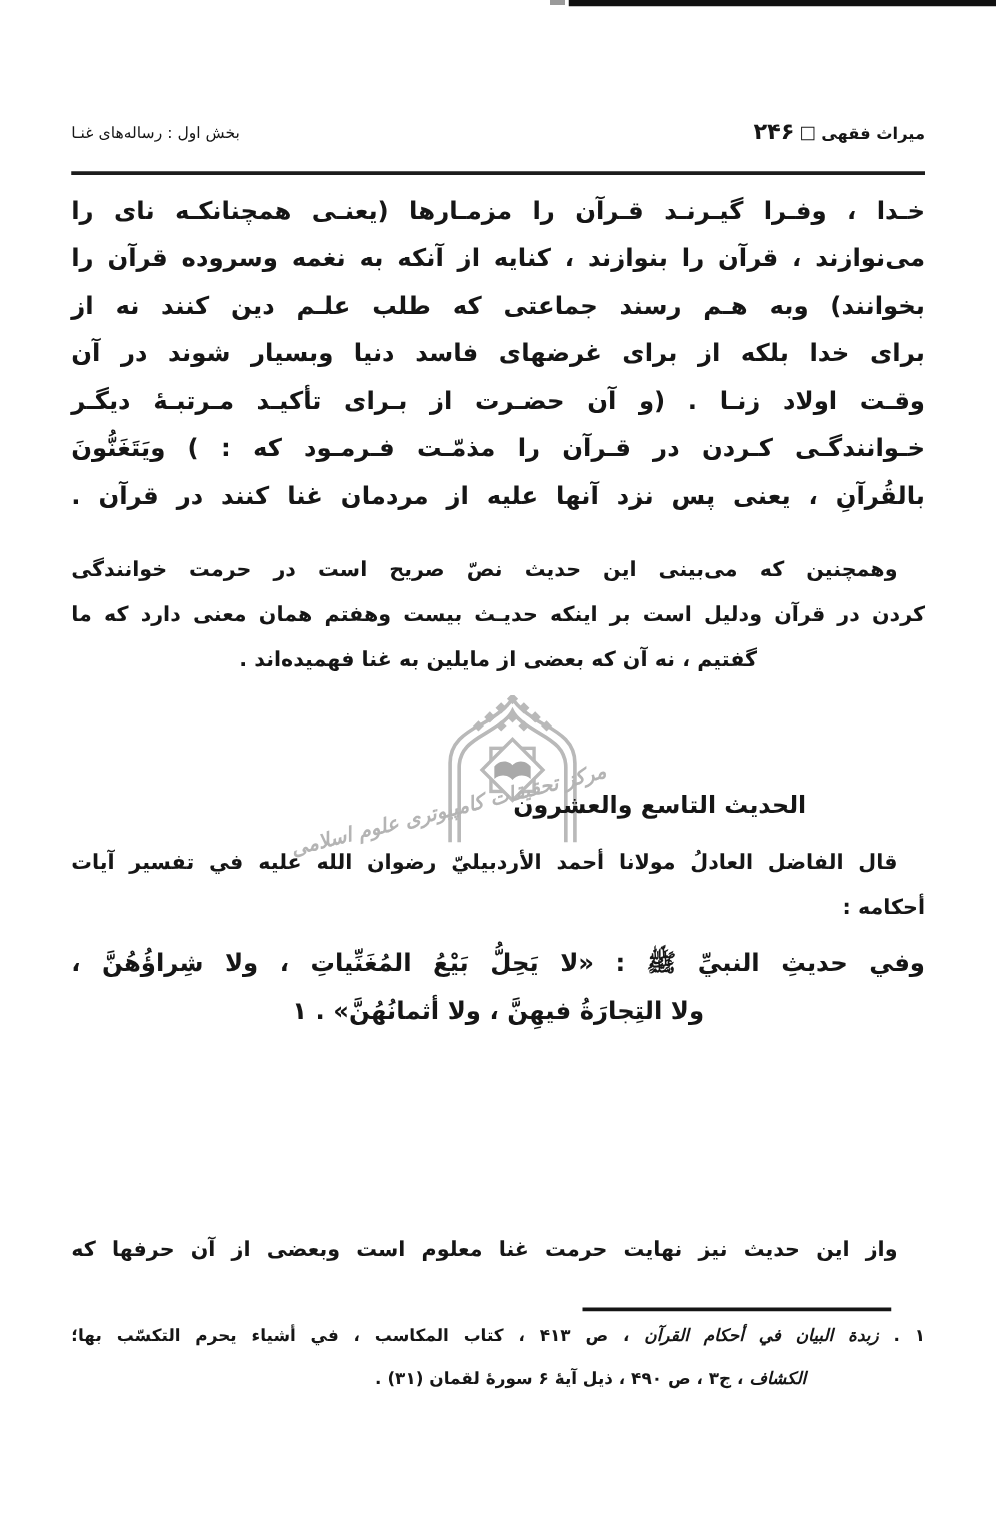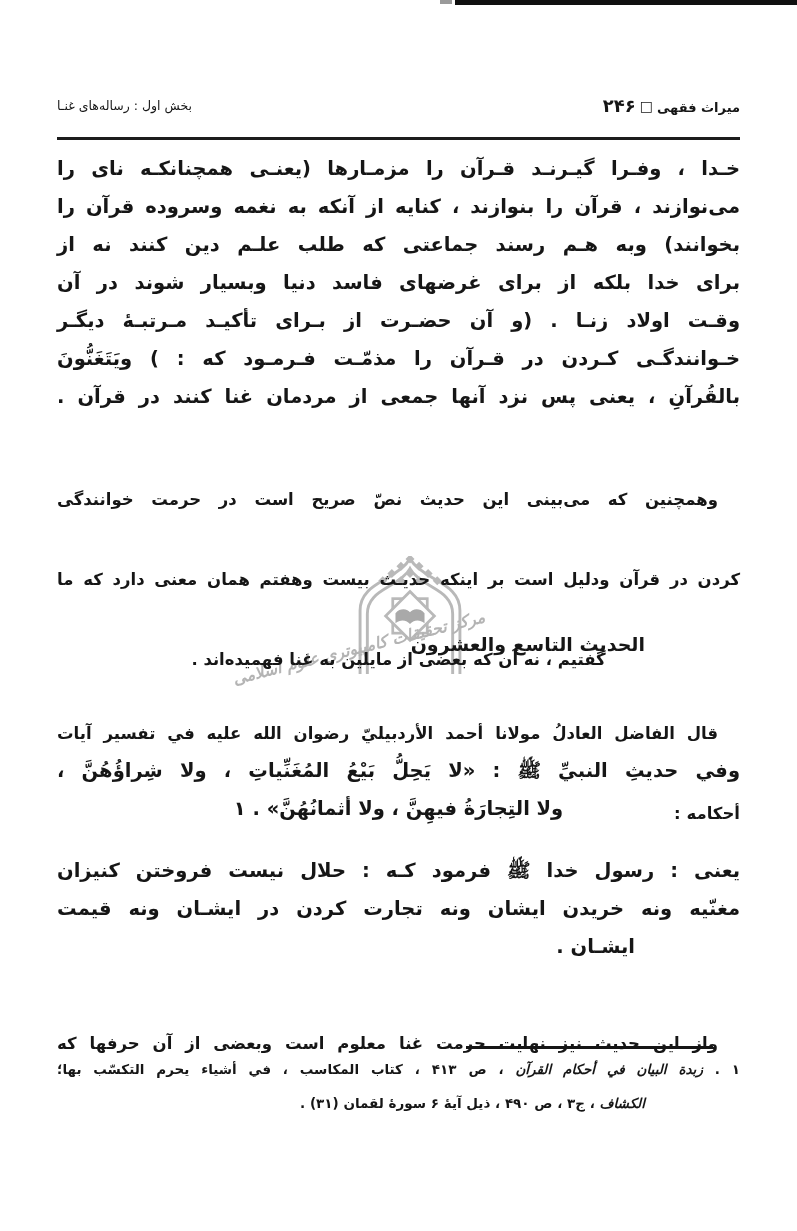--- a/index.html
+++ b/index.html
@@ -28,21 +28,21 @@
   .header-left{font-weight:normal;font-size:12.5px;white-space:nowrap;}
 
   .header-rule{
     position:absolute;top:137px;left:57px;right:57px;height:3px;
     background:#1c1c1c;
   }
 
   .col{position:absolute;left:57px;right:57px;z-index:2;}
 
   .l-big{font-size:19.5px;font-weight:bold;line-height:38px;}
-  .l-med{font-size:16.5px;font-weight:bold;line-height:36px;margin-top:44px;}
+  .l-med{font-size:16.5px;font-weight:bold;line-height:36px;}
   .l-fn{font-size:13.5px;font-weight:bold;line-height:34px;}
   .just{text-align:justify;text-align-last:justify;text-justify:inter-word;}
   .start{text-align:right;}
   .center{text-align-last:center;}
   .ind{padding-right:22px;}
 
   .heading{
     position:absolute;top:633px;right:152px;z-index:2;
     font-size:19px;font-weight:bold;
   }
@@ -106,46 +106,41 @@
   </svg>
   <div class="wm wm-caption">مرکز تحقیقات کامپیوتری علوم اسلامی</div>
 
   <div class="col" style="top:150px">
     <div class="l-big just">خـدا ، وفـرا گيـرنـد قـرآن را مزمـارها (يعنـى همچنانكـه ناى را</div>
     <div class="l-big just">مى‌نوازند ، قرآن را بنوازند ، كنايه از آنكه به نغمه وسروده قرآن را</div>
     <div class="l-big just">بخوانند) وبه هـم رسند جماعتى كه طلب علـم دين كنند نه از</div>
     <div class="l-big just">براى خدا بلكه از براى غرضهاى فاسد دنيا وبسيار شوند در آن</div>
     <div class="l-big just">وقـت اولاد زنـا . (و آن حضـرت از بـراى تأكيـد مـرتبـهٔ ديگـر</div>
     <div class="l-big just">خـوانندگـى كـردن در قـرآن را مذمّـت فـرمـود كه : ) ويَتَغَنُّونَ</div>
-    <div class="l-big just">بالقُرآنِ ، يعنى پس نزد آنها جمعى از مردمان غنا كنند در قرآن .</div>
+    <div class="l-big just">بالقُرآنِ ، يعنى پس نزد آنها عليه از مردمان غنا كنند در قرآن .</div>
   </div>
 
   <div class="col" style="top:438px">
     <div class="l-med just ind">وهمچنين كه مى‌بينى اين حديث نصّ صريح است در حرمت خوانندگى</div>
     <div class="l-med just">كردن در قرآن ودليل است بر اينكه حديـث بيست وهفتم همان معنى دارد كه ما</div>
     <div class="l-med center">گفتيم ، نه آن كه بعضى از مايلين به غنا فهميده‌اند .</div>
   </div>
 
   <div class="heading">الحديث التاسع والعشرون</div>
 
   <div class="col" style="top:672px">
     <div class="l-med just ind">قال الفاضل العادلُ مولانا أحمد الأردبيليّ رضوان الله عليه في تفسير آيات</div>
     <div class="l-med start">أحكامه :</div>
   </div>
 
   <div class="col" style="top:752px">
     <div class="l-big just">وفي حديثِ النبيِّ ﷺ : «لا يَحِلُّ بَيْعُ المُغَنِّياتِ ، ولا شِراؤُهُنَّ ،</div>
     <div class="l-big center">ولا التِجارَةُ فيهِنَّ ، ولا أثمانُهُنَّ» . ١</div>
   </div>
 
-  <div class="col" style="top:852px">
-    <div class="l-big just">يعنى : رسول خدا ﷺ فرمود كـه : حلال نيست فروختن كنيزان</div>
-    <div class="l-big just">مغنّيه ونه خريدن ايشان ونه تجارت كردن در ايشـان ونه قيمت</div>
-    <div class="l-big start" style="padding-right:105px">ايشـان .</div>
-  </div>
 
   <div class="col" style="top:982px">
     <div class="l-med just ind">واز اين حديث نيز نهايت حرمت غنا معلوم است وبعضى از آن حرفها كه</div>
   </div>
 
   <div class="fn-rule"></div>
   <div class="col" style="top:1052px">
     <div class="l-fn just">
       <span>١ . </span><span class="italic">زبدة البيان في أحكام القرآن</span><span> ، ص ۴۱۳ ، كتاب المكاسب ، في أشياء يحرم التكسّب بها؛</span>
     </div>

